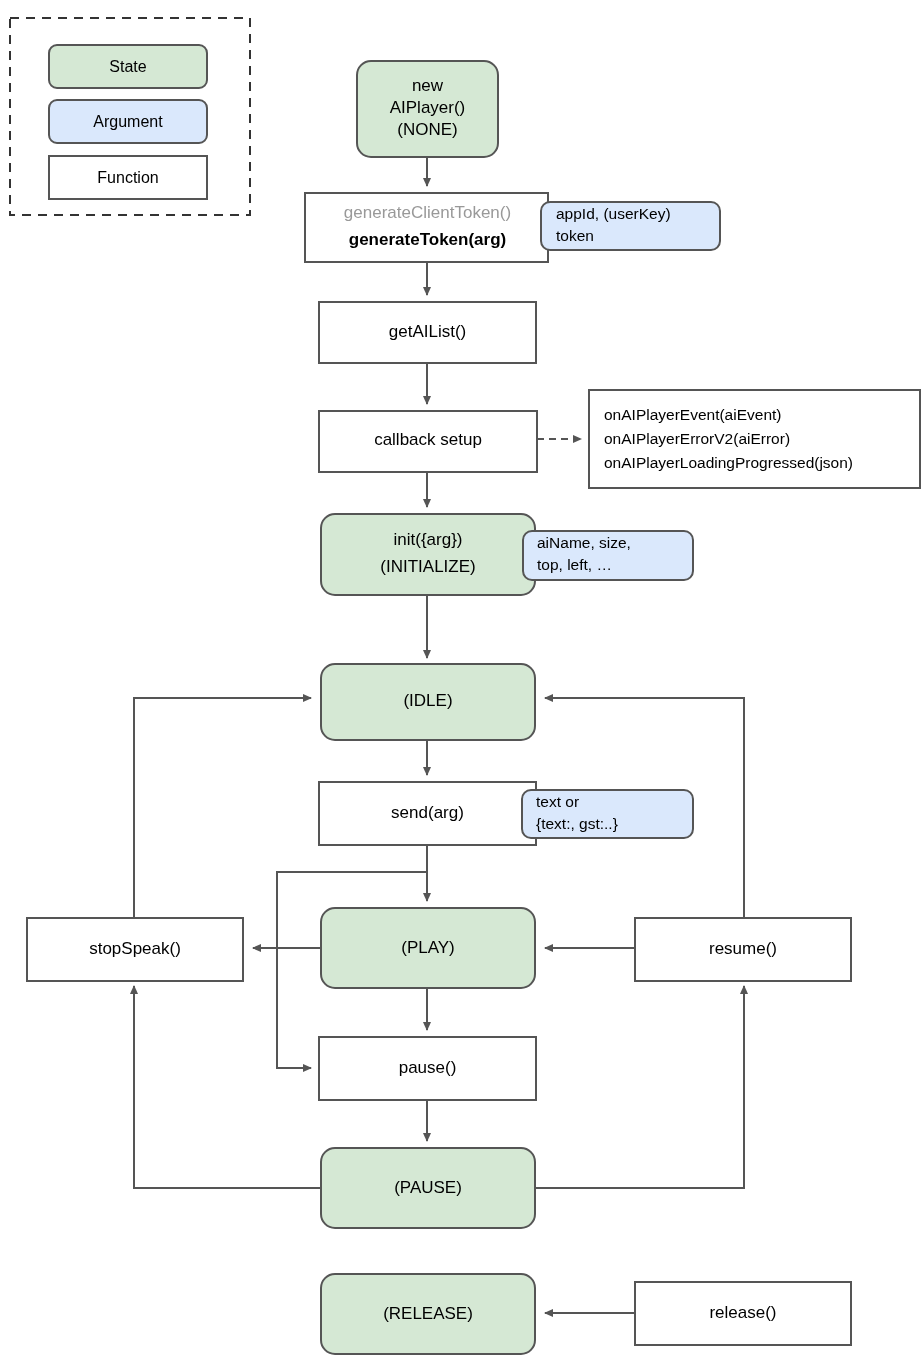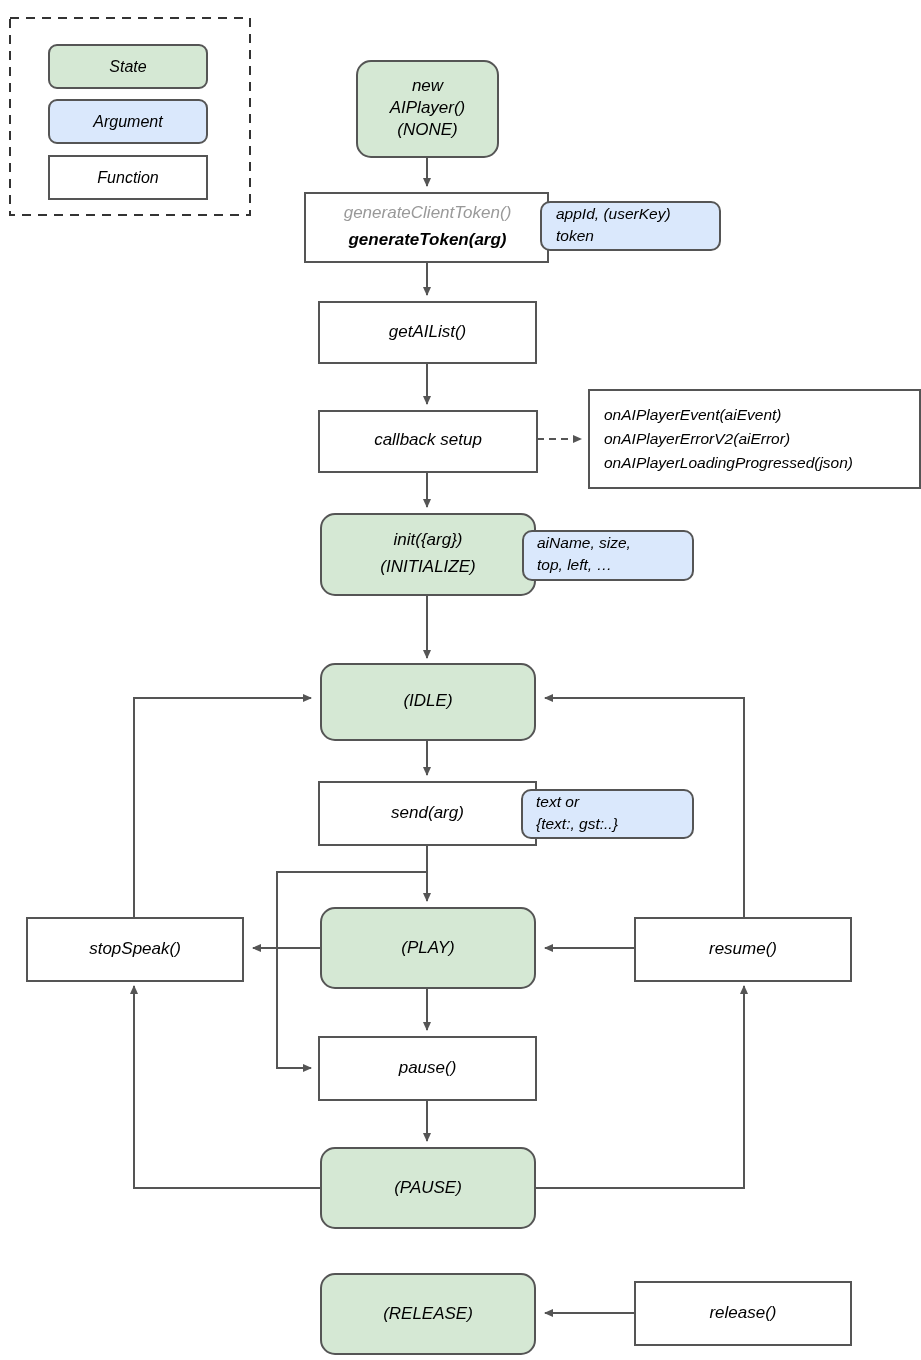--- a/index.html
+++ b/index.html
@@ -11,21 +11,20 @@
   body {
     width: 921px;
     height: 1360px;
     font-family: "Liberation Sans", "DejaVu Sans", sans-serif;
     overflow: hidden;
   }
   #diagram-root {
     position: relative;
     width: 921px;
     height: 1360px;
-    font-style: italic;
   }
   svg.flow {
     position: absolute;
     top: 0;
     left: 0;
     width: 921px;
     height: 1360px;
   }
   .node-rect {
     stroke: #555555;

